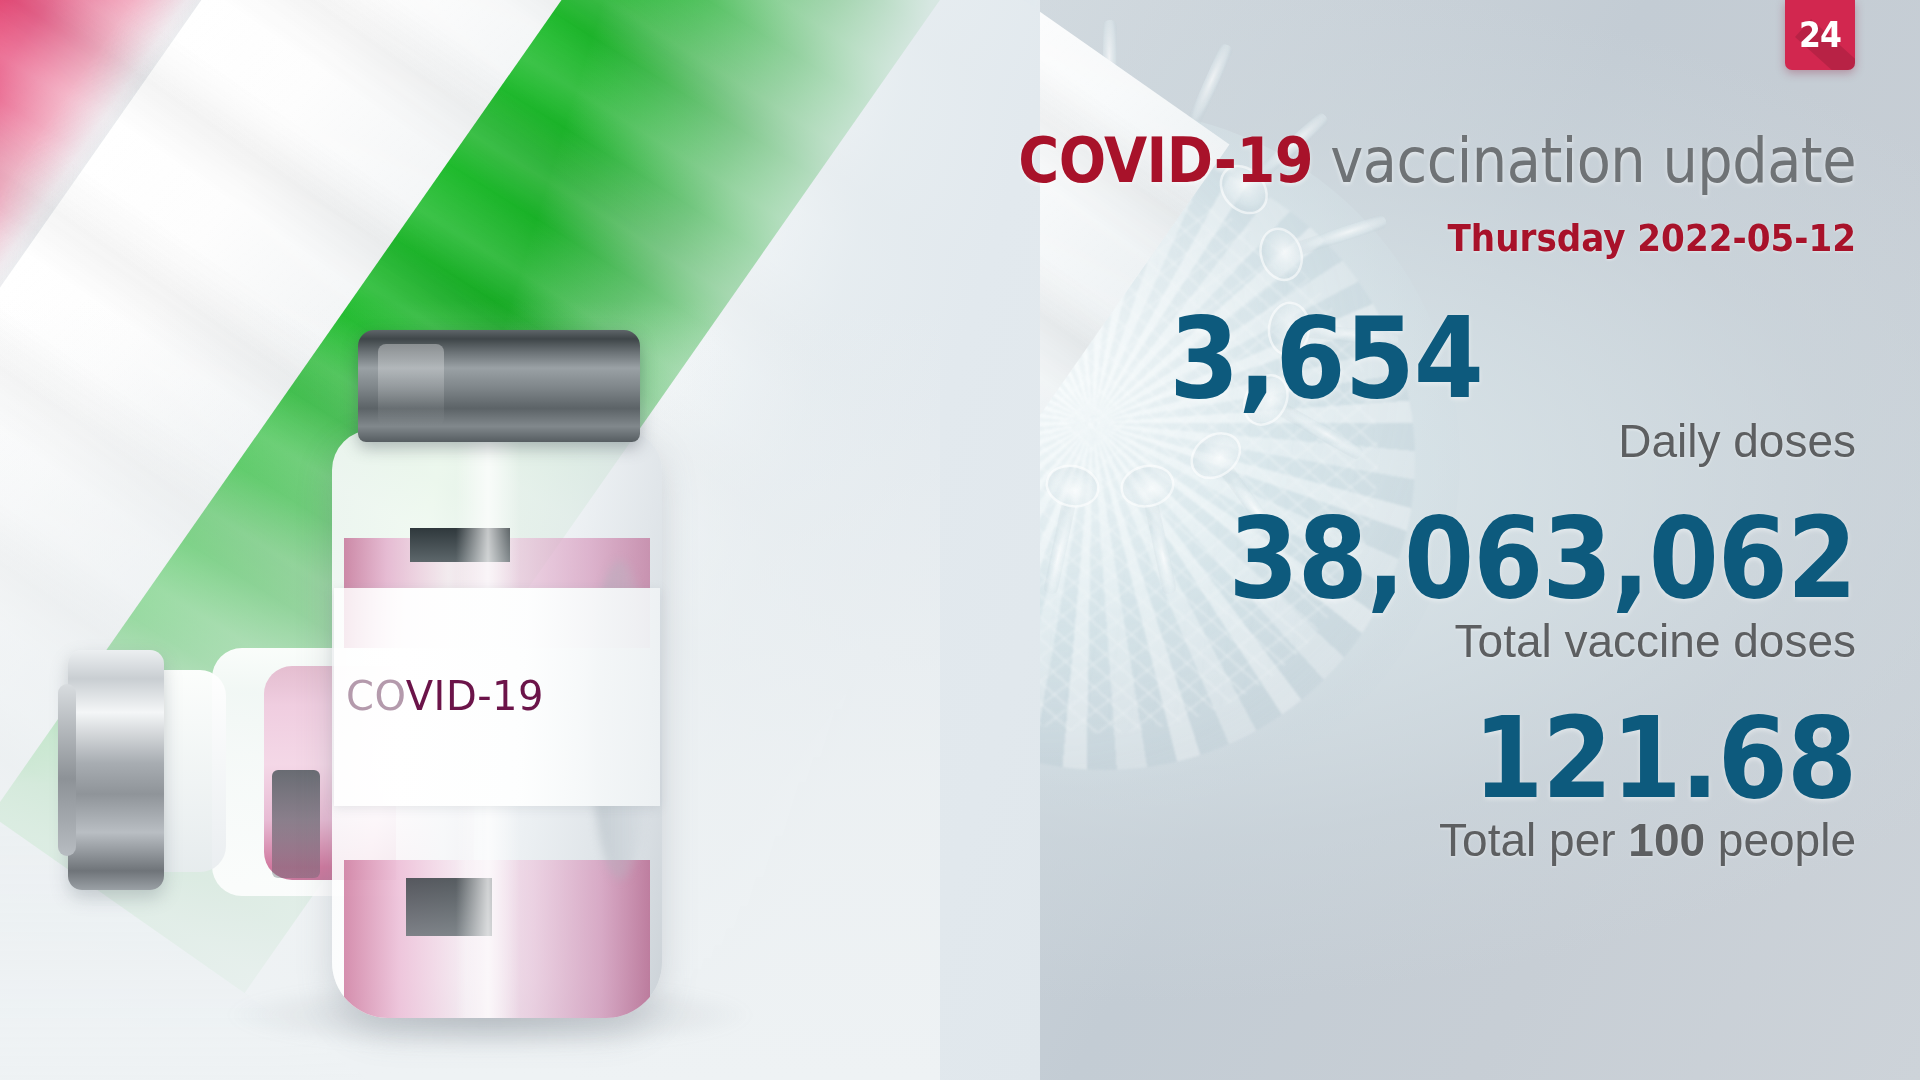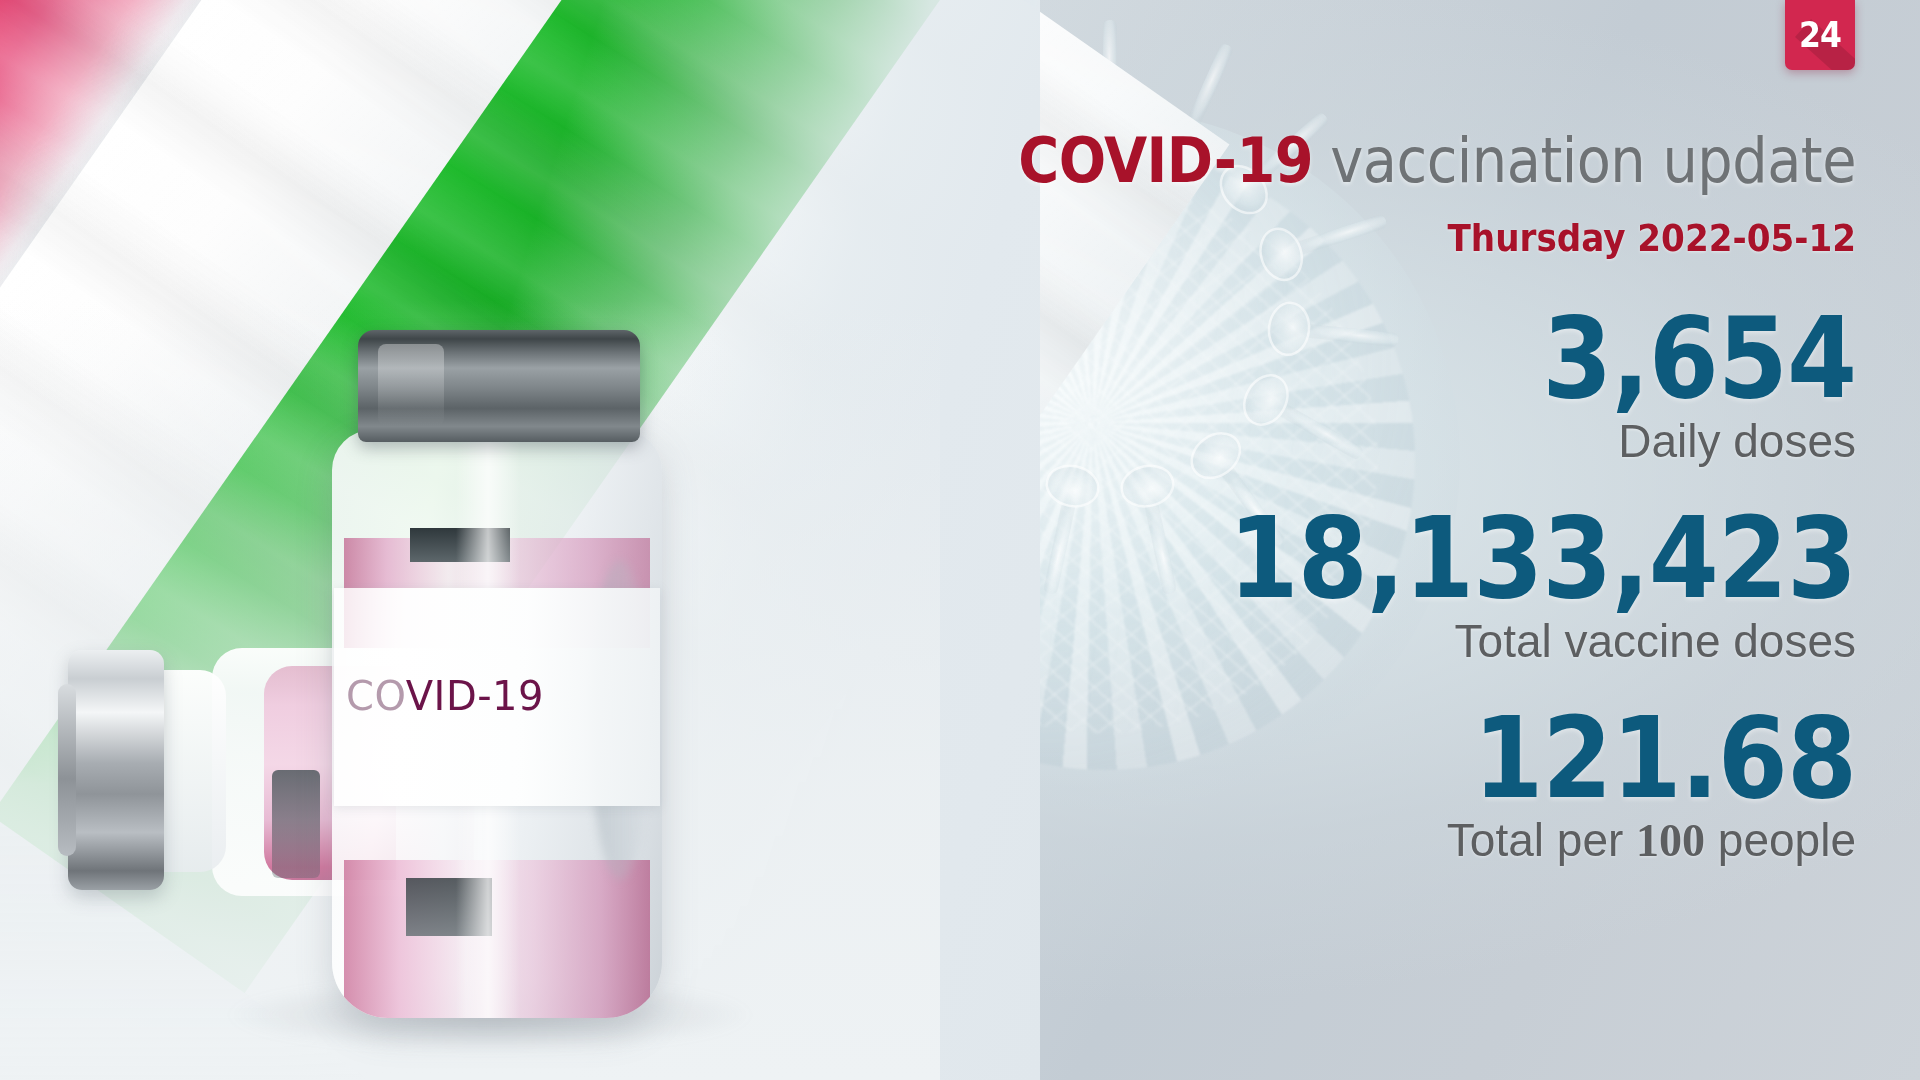--- a/index.html
+++ b/index.html
@@ -299,23 +299,23 @@
     line-height:.98;
     letter-spacing:-1px;
     text-shadow:0 2px 5px rgba(255,255,255,.45);
   }
   .stat .cap {
     font-family:"Liberation Sans", sans-serif;
     font-size:46px; font-weight:400; color:#5d5f61;
     letter-spacing:0px;
     text-shadow:0 1px 3px rgba(255,255,255,.45);
   }
-  .stat .cap b { font-weight:700; color:#5d5f61;font-family:Liberation Serif, serif; }
-
-  #stat-daily  .num { font-size:112px; }
+  .stat .cap b { font-weight:700; color:#5d5f61; }
+
+  #stat-daily  .num { font-size:112px;text-align:center; }
   #stat-total  { margin-top:36px; }
   #stat-total  .num { font-size:112px; }
   #stat-per100 { margin-top:36px; }
   #stat-per100 .num { font-size:112px; }
 
   
   .badge24 {
     position:absolute; right:65px; top:0;
     width:70px; height:70px;
     border-radius:0 0 7px 7px;
@@ -460,21 +460,21 @@
     <div class="headline"><span class="covid">COVID-19</span><span class="rest"> vaccination update</span></div>
 
     <div class="subdate">Thursday 2022-05-12</div>
 
     <div class="stat" id="stat-daily">
       <div class="num">3,654</div>
       <div class="cap"><span>Daily doses</span></div>
     </div>
 
     <div class="stat" id="stat-total">
-      <div class="num">18,133,423</div>
+      <div class="num">38,063,062</div>
       <div class="cap"><span>Total vaccine doses</span></div>
     </div>
 
     <div class="stat" id="stat-per100">
       <div class="num">121.68</div>
       <div class="cap"><span>Total per </span><b>100</b><span> people</span></div>
     </div>
 
   </div>
 </div>

